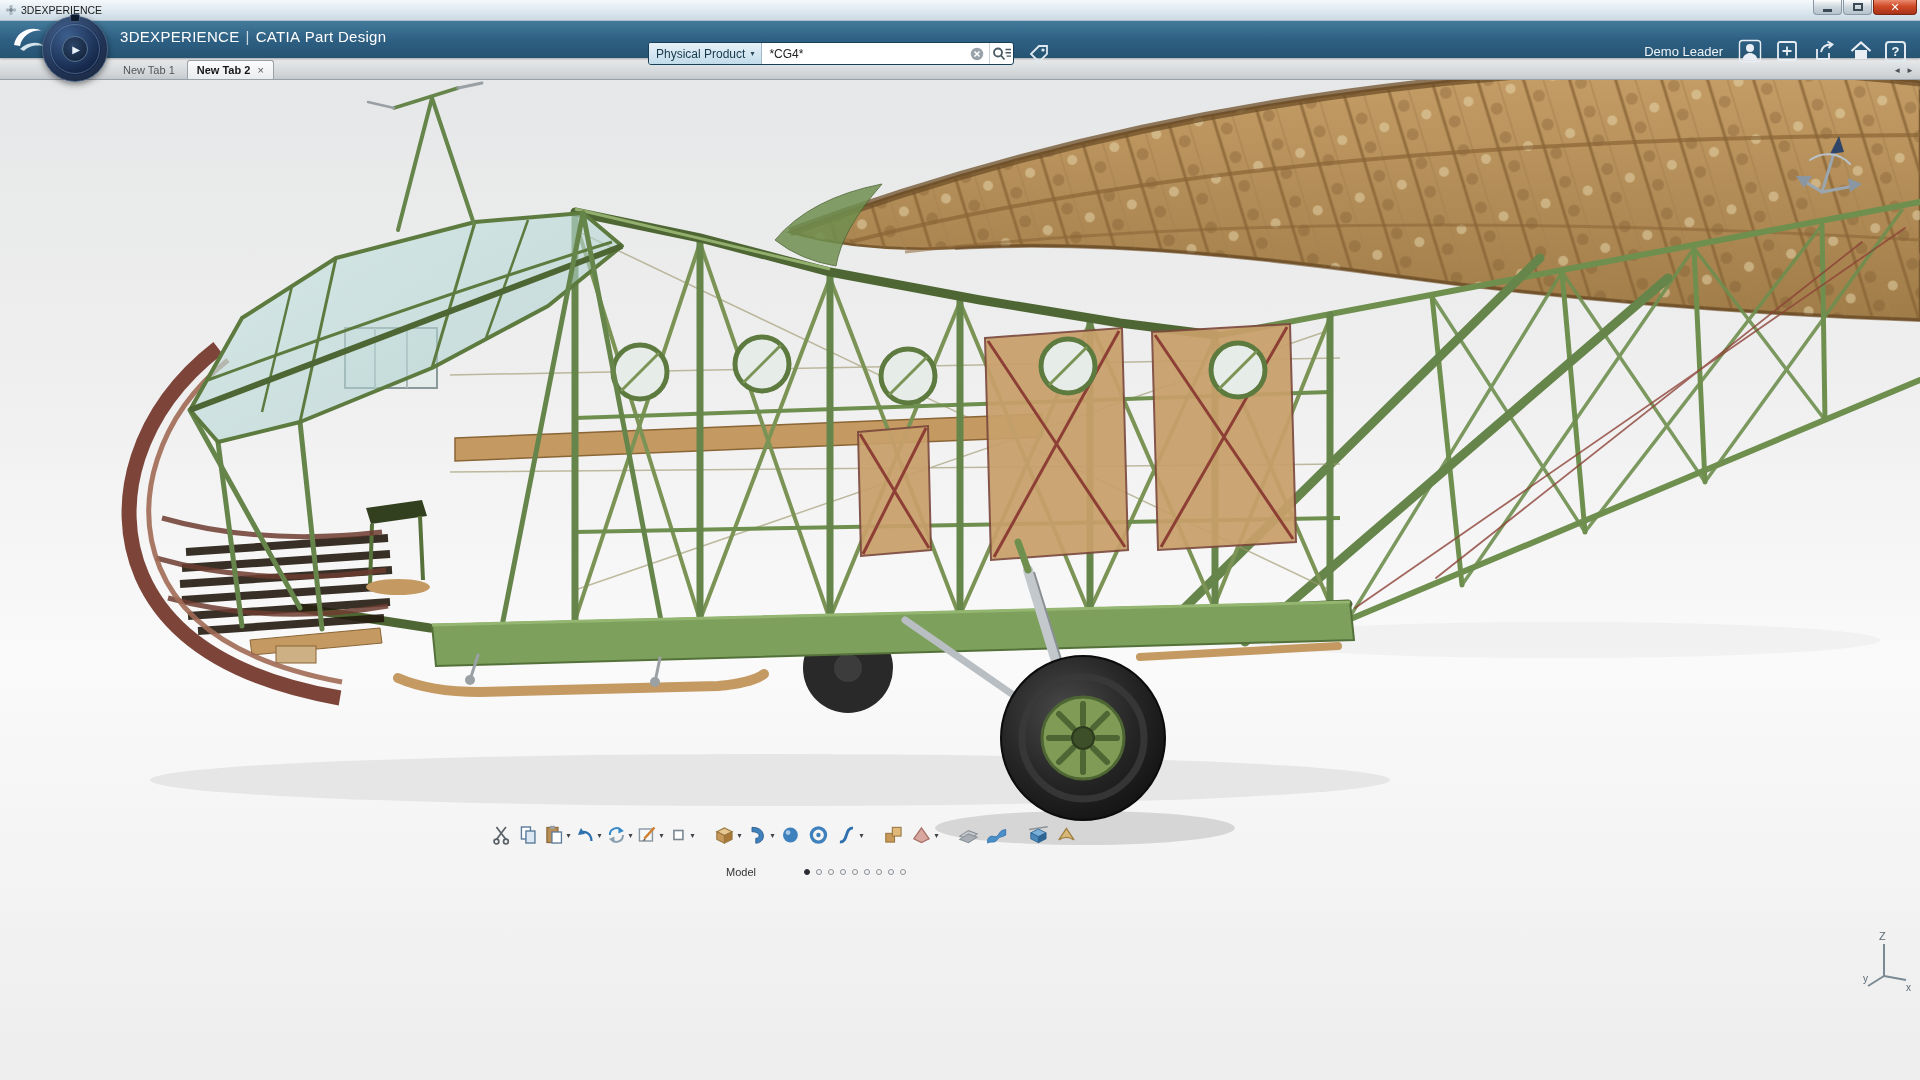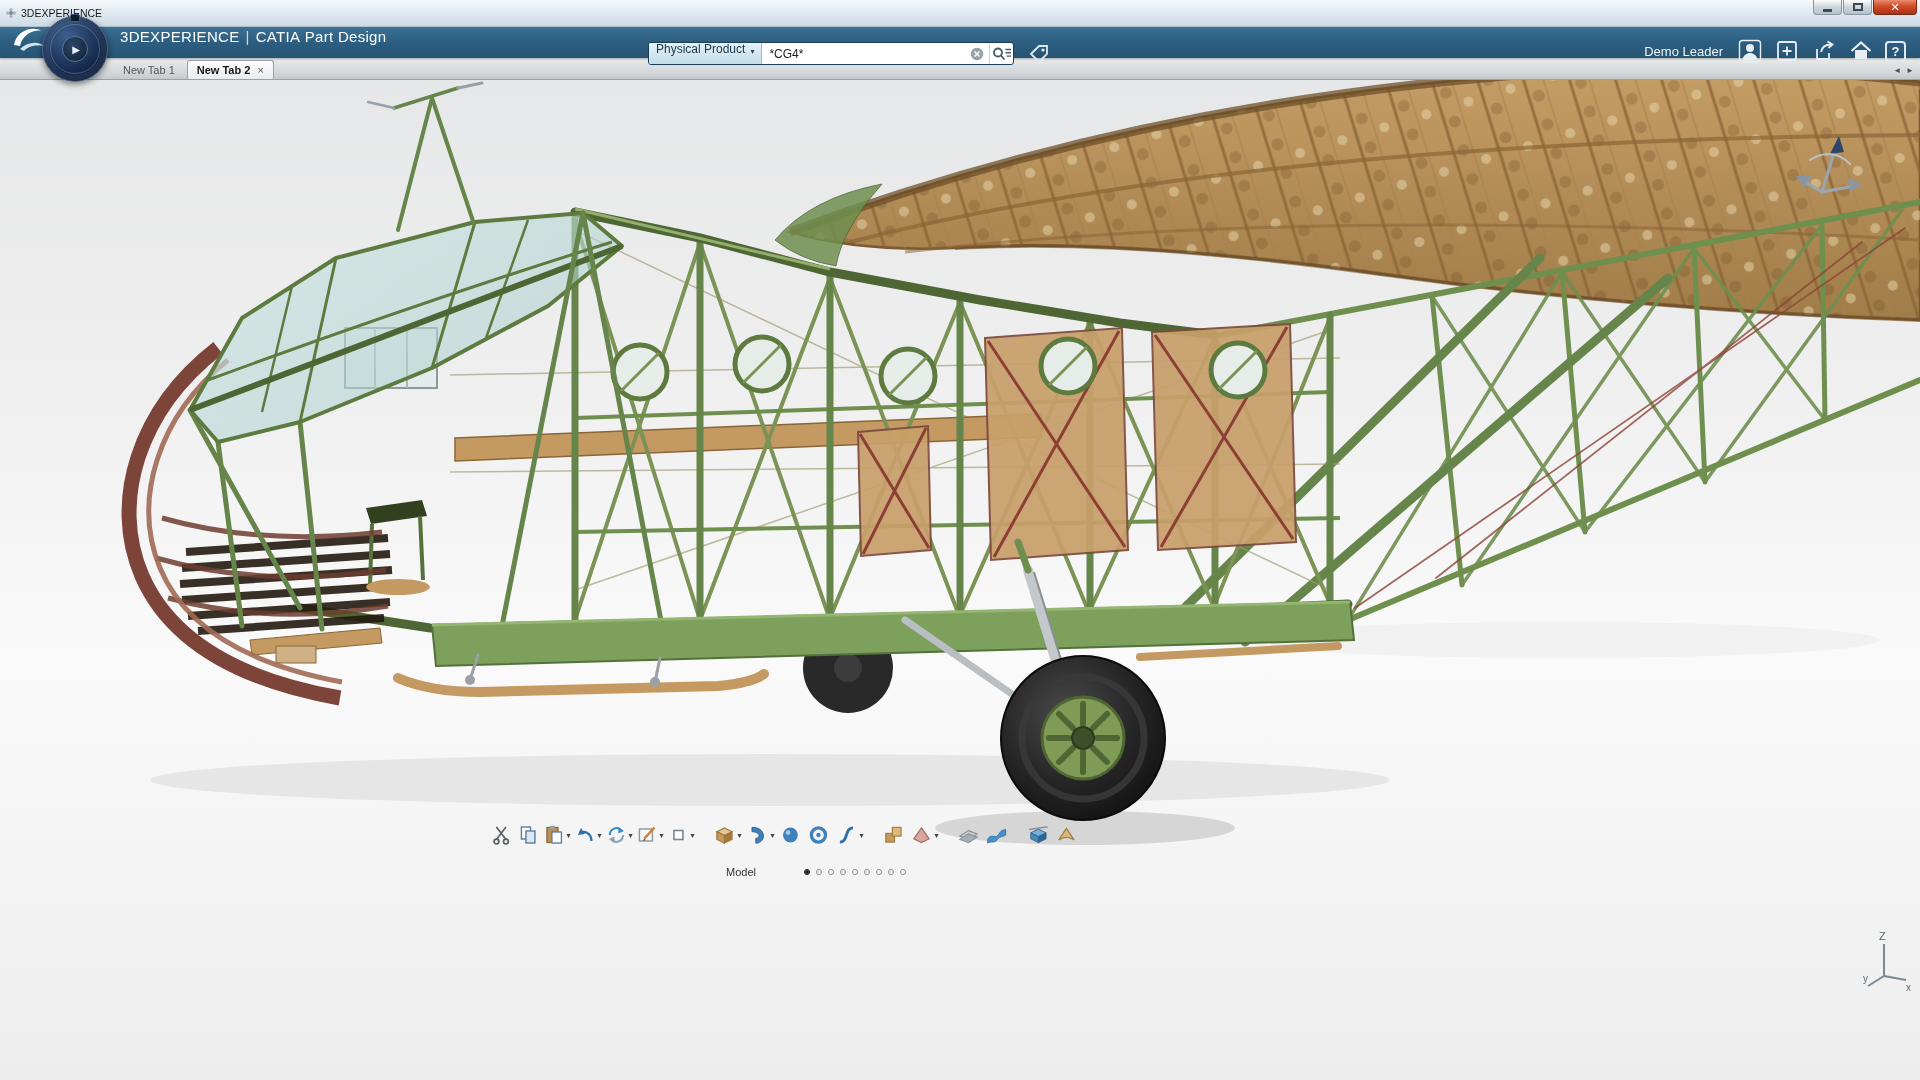--- a/index.html
+++ b/index.html
@@ -1,41 +1,41 @@
 <!DOCTYPE html>
 <html><head>
 <meta charset="utf-8">
 <style>
   *{box-sizing:border-box;margin:0;padding:0}
   html,body{width:1920px;height:1080px;overflow:hidden;font-family:"Liberation Sans","DejaVu Sans",sans-serif}
   body{position:relative;background:#ececec}
 
   
-  #titlebar{position:absolute;top:0;left:0;right:0;height:27px;background:linear-gradient(#f5f9fc,#dde8ef 55%,#cddbe6);border-bottom:1px solid #aebfcb;display:flex;align-items:center;padding:0 5px;z-index:50}
+  #titlebar{position:absolute;top:0;left:0;right:0;height:21px;background:linear-gradient(#f5f9fc,#dde8ef 55%,#cddbe6);border-bottom:1px solid #aebfcb;display:flex;align-items:center;padding:0 5px;z-index:50}
   .tb-title{font-size:10.5px;color:#1b1b1b;margin-left:4px}
   .win-controls{position:absolute;right:3px;top:0;display:flex}
   .win-btn{width:29px;height:15px;border:1px solid #8898a6;border-top:none;border-radius:0 0 4px 4px;display:flex;align-items:center;justify-content:center;margin-left:1px;background:linear-gradient(#fdfdfd,#ccd6dd 50%,#b7c3cc);cursor:pointer}
   .win-btn .bar{width:9px;height:3px;background:#3a4a56;margin-top:6px}
   .win-btn .box{width:10px;height:8px;border:2px solid #3a4a56;background:transparent}
   .win-close{width:44px;background:linear-gradient(#ea8b70,#d04a28 45%,#a83318);border-color:#7a2510;color:#fff;font-size:11px;font-weight:bold}
 
   
   #appbar{position:absolute;top:17px;left:0;right:0;height:41px;background:linear-gradient(#48809f,#2e6084 55%,#265472);z-index:40;box-shadow:0 1px 2px rgba(0,0,0,.3)}
   .ds-logo{position:absolute;left:8px;top:6px;cursor:pointer}
   .brand{position:absolute;left:120px;top:11px;color:#fff;font-size:15px;letter-spacing:.3px;white-space:nowrap}
   .brand b{font-weight:normal}
   .brand .divider{opacity:.75;margin:0 6px}
 
   .compass{position:absolute;left:42px;top:16px;width:66px;height:66px;border-radius:50%;background:radial-gradient(circle at 38% 30%,#3d5f8e,#16294c 60%,#0b1628);border:1px solid #4a6284;box-shadow:0 2px 6px rgba(0,0,0,.5),inset 0 0 0 6px rgba(255,255,255,.05);z-index:60}
   .compass::before{content:"";position:absolute;inset:7px;border-radius:50%;border:1px solid rgba(160,190,220,.35)}
   .compass-notch{position:absolute;left:50%;top:-3px;transform:translateX(-50%);width:10px;height:8px;background:#0d1a2e;border:1px solid #44597a;border-radius:2px}
   .compass-play{position:absolute;left:50%;top:50%;transform:translate(-50%,-50%);width:26px;height:26px;border-radius:50%;background:radial-gradient(circle at 40% 35%,#2c4668,#101d33);border:1px solid #57738f;color:#e9f2fa;font-size:10px;display:flex;align-items:center;justify-content:center;cursor:pointer;padding-left:2px}
 
   .searchbar{position:absolute;left:648px;top:25px;width:366px;height:23px;display:flex;align-items:center;background:#fff;border:1px solid #173f55;border-radius:3px;overflow:hidden;z-index:45}
-  .search-scope{height:100%;background:linear-gradient(#e7f1f8,#c2dcea);display:flex;align-items:flex-end;padding:8px 7px;font-size:12px;color:#16384c;border-right:1px solid #9fb9c8;cursor:pointer;white-space:nowrap}
+  .search-scope{height:100%;background:linear-gradient(#e7f1f8,#c2dcea);display:flex;align-items:center;padding:8px 7px;font-size:12px;color:#16384c;border-right:1px solid #9fb9c8;cursor:pointer;white-space:nowrap}
   .search-scope .caret{margin-left:5px;font-size:8px;color:#2a4a5e}
   .search-input{flex:1;border:none;outline:none;font-size:12px;color:#222;padding:0 7px;font-family:Liberation Sans, sans-serif;min-width:0}
   .search-clear,.search-go{display:flex;align-items:center;justify-content:center;width:24px;height:100%;cursor:pointer}
   .search-go{border-left:1px solid #c8d4da}
   .tag-btn{position:absolute;left:1028px;top:26px;z-index:45;cursor:pointer}
 
   .header-right{position:absolute;right:14px;top:21px;display:flex;align-items:center;gap:11px;z-index:45}
   .user-name{color:#eef4f8;font-size:13px;margin-right:3px;cursor:pointer}
   .hicon{width:26px;height:26px;display:flex;align-items:center;justify-content:center;cursor:pointer}
   .help-badge{width:21px;height:21px;border:2px solid #dfe9ef;border-radius:4px;color:#eef4f8;font-size:13px;font-weight:bold;display:flex;align-items:center;justify-content:center;cursor:pointer}

